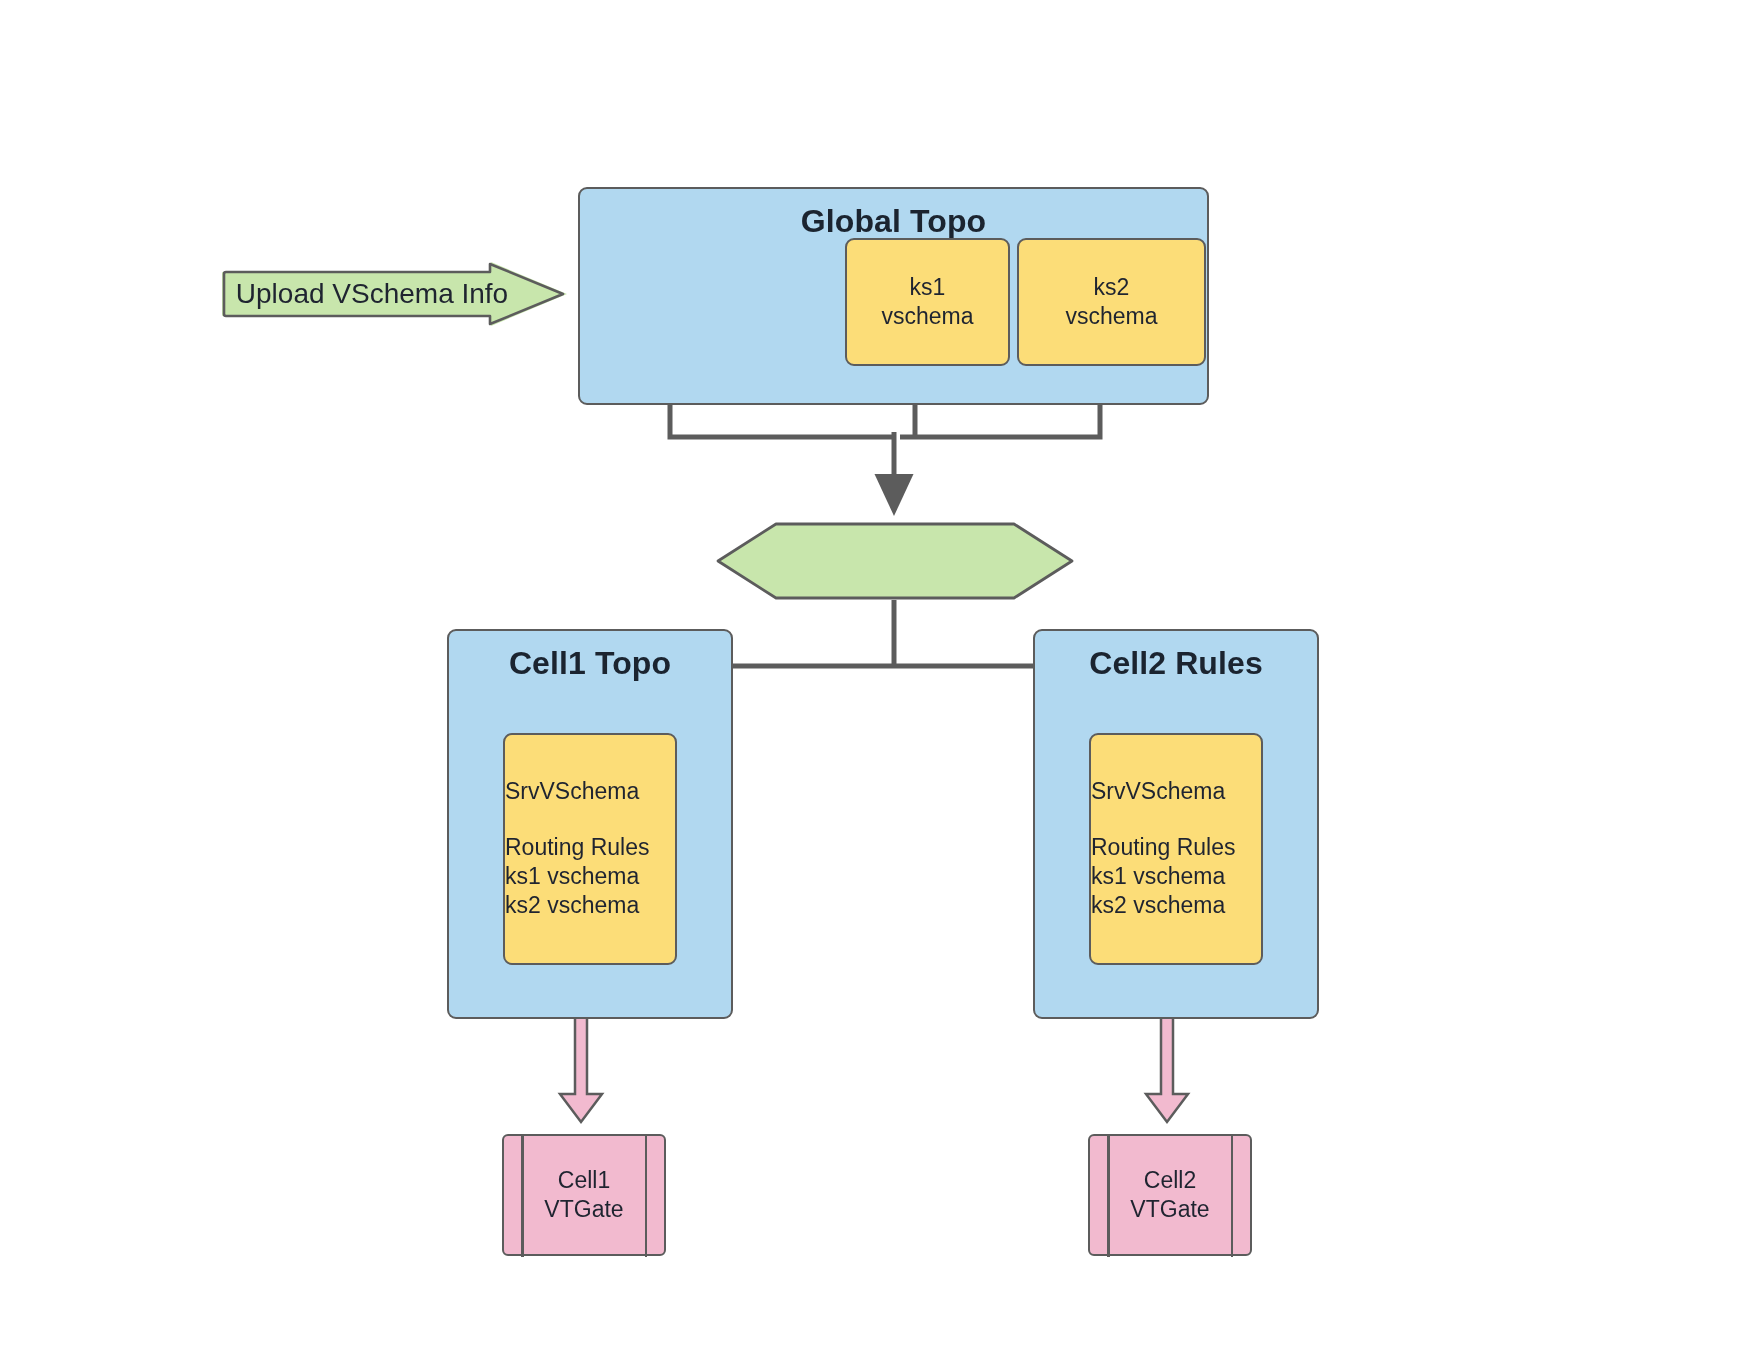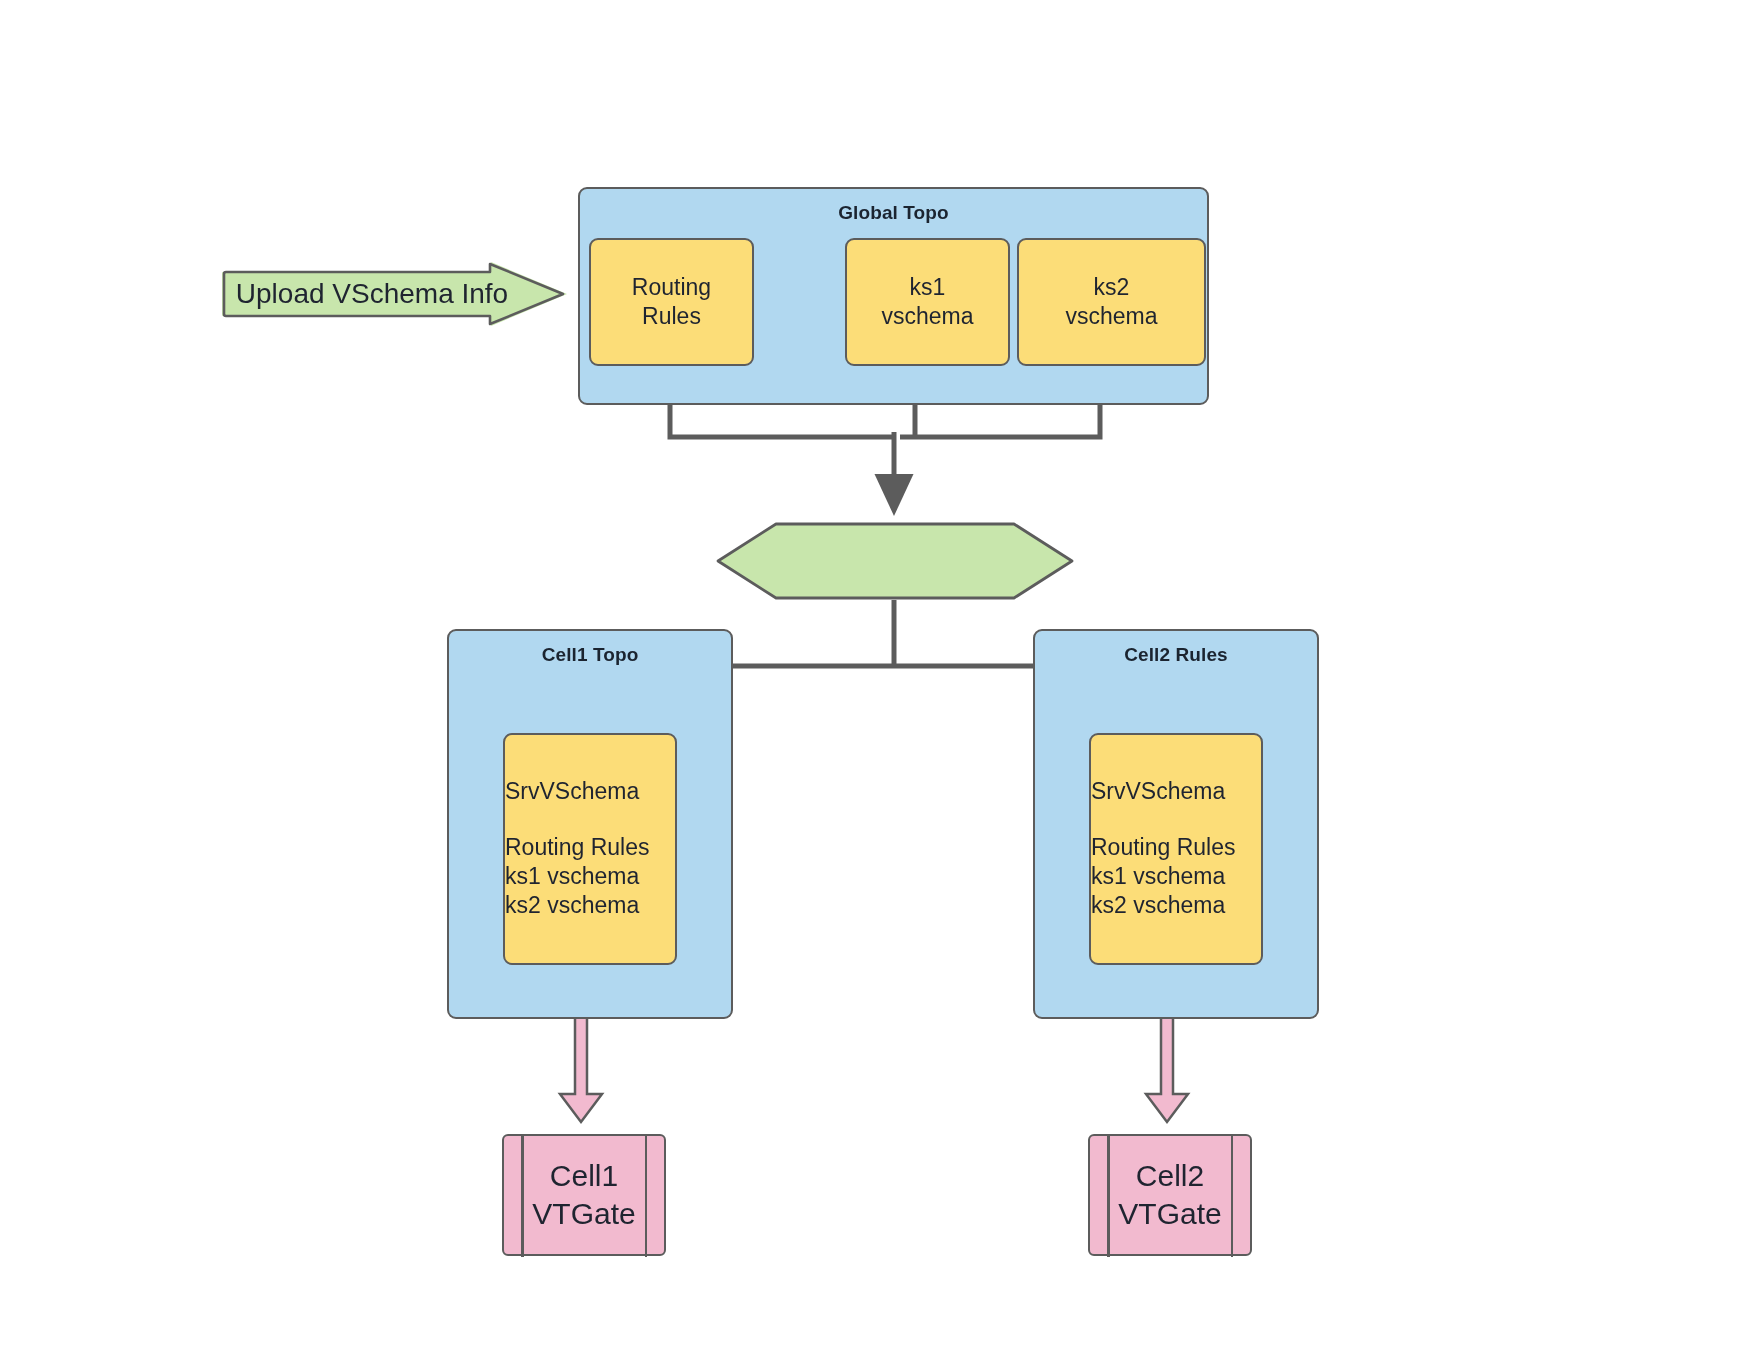--- a/index.html
+++ b/index.html
@@ -43,21 +43,21 @@
   
   .topo {
     background: #b1d8f0;
     border: 2.5px solid #5c5c5c;
     border-radius: 9px;
     align-items: flex-start;
     justify-content: center;
   }
   .topo .topo-title {
     font-weight: bold;
-    font-size: 19px;
+    font-size: 32px;
     color: #1b2430;
     margin-top: 12px;
     letter-spacing: .1px;
   }
 
   
   .ybox {
     background: #fcdd78;
     border: 2.5px solid #5c5c5c;
     border-radius: 9px;
@@ -78,21 +78,21 @@
     border: 2.5px solid #5c5c5c;
     font-size: 23px;
     color: #1f2430;
   }
 
   
   .process {
     background: #f2bacf;
     border: 2.5px solid #5c5c5c;
     border-radius: 6px;
-    font-size: 30px;
+    font-size: 23px;
     color: #1f2430;
   }
   .process .bar {
     position: absolute;
     top: -2.5px;
     bottom: -2.5px;
     width: 2.5px;
     background: #5c5c5c;
   }
   .process .bar.l { left: 17px; }
@@ -145,24 +145,20 @@
   </div>
   <svg style="position:absolute; left:222px; top:262px; width:345px; height:64px;" viewBox="0 0 345 64">
     <path d="M2,12 Q2,10 4,10 L268,10 L268,2 L341,32 L268,62 L268,54 L4,54 Q2,54 2,52 z" fill="#c8e6ac" stroke="#5c5c5c" stroke-width="2.6" stroke-linejoin="round"></path>
   </svg>
   <div class="node" style="left:222px; top:262px; width:300px; height:64px; font-size:28px;">Upload VSchema Info</div>
 
   <div class="node topo" style="left:578px; top:187px; width:631px; height:218px;">
     <div class="topo-title">Global Topo</div>
   </div>
 
-  <div class="node ybox" style="left:589px; top:238px; width:165px; height:128px;">
-    <span class="lines">Routing
-Rules</span>
-  </div>
   <div class="node ybox" style="left:833px; top:238px; width:165px; height:128px;margin-left:12px;">
     <span class="lines">ks1
 vschema</span>
   </div>
   <div class="node ybox" style="left:1017px; top:238px; width:189px; height:128px;">
     <span class="lines">ks2
 vschema</span>
   </div>
 
   <svg style="position:absolute; left:716px; top:522px; width:358px; height:78px;" viewBox="0 0 358 78">

